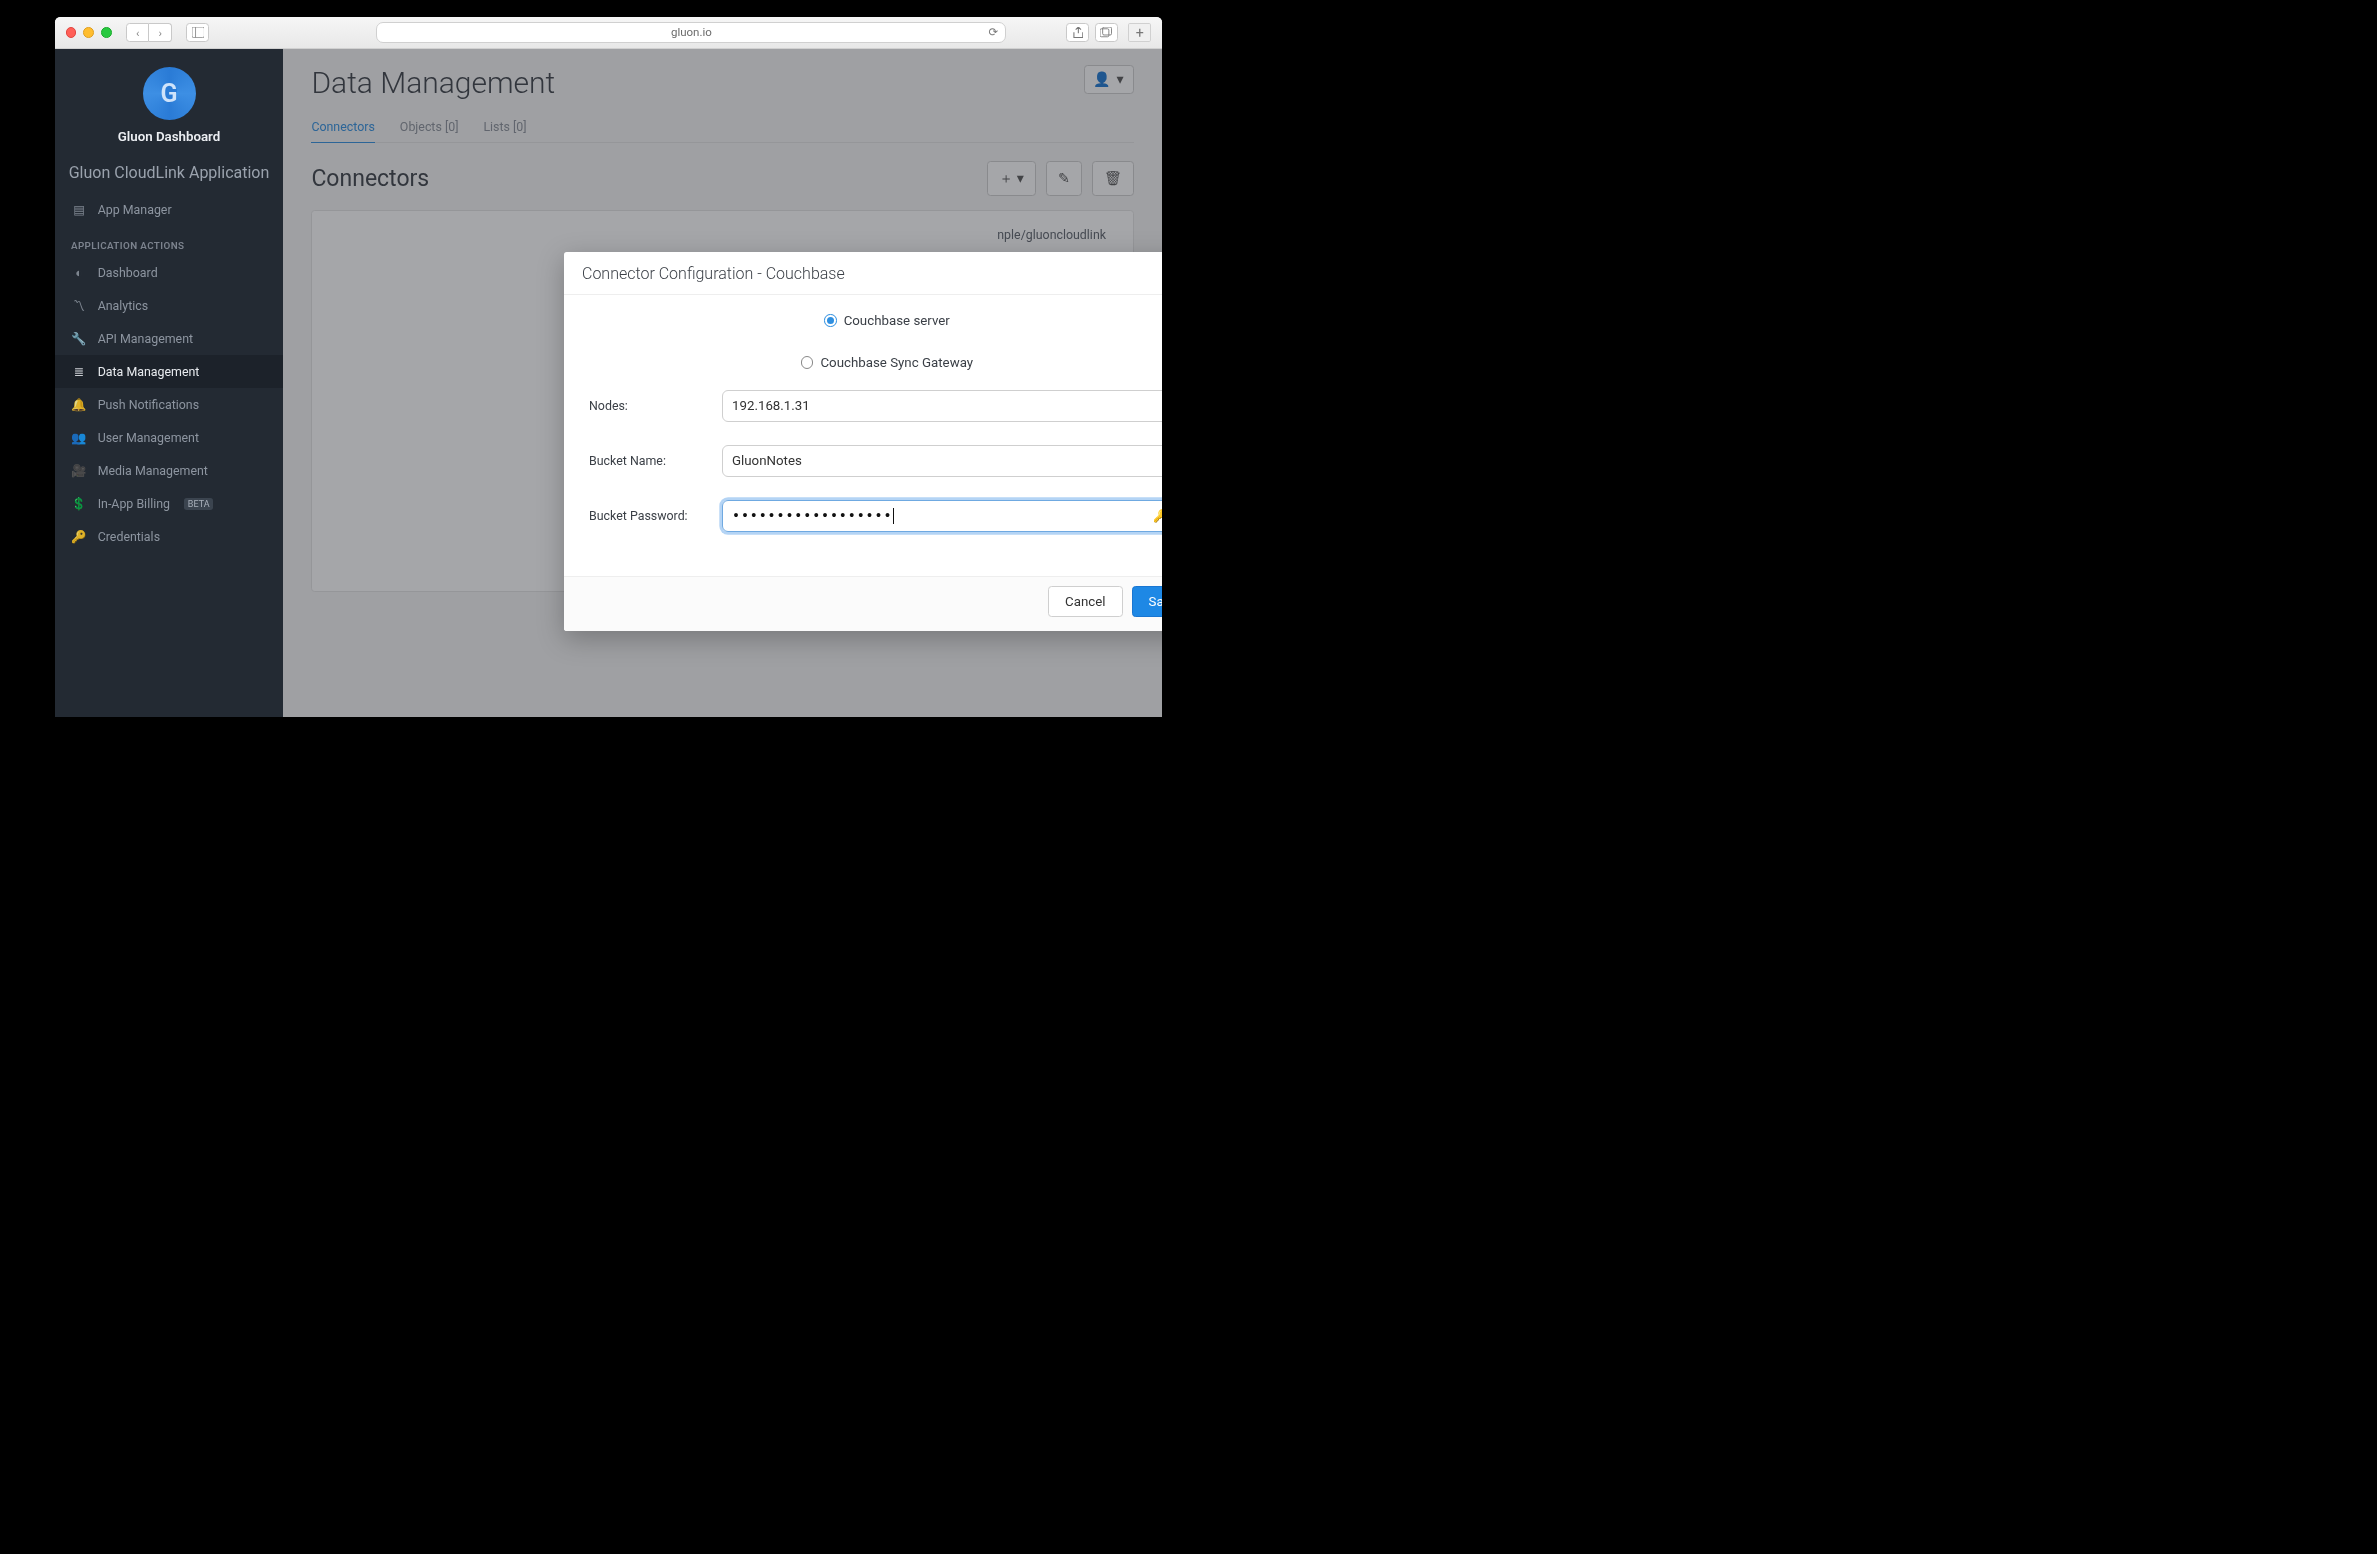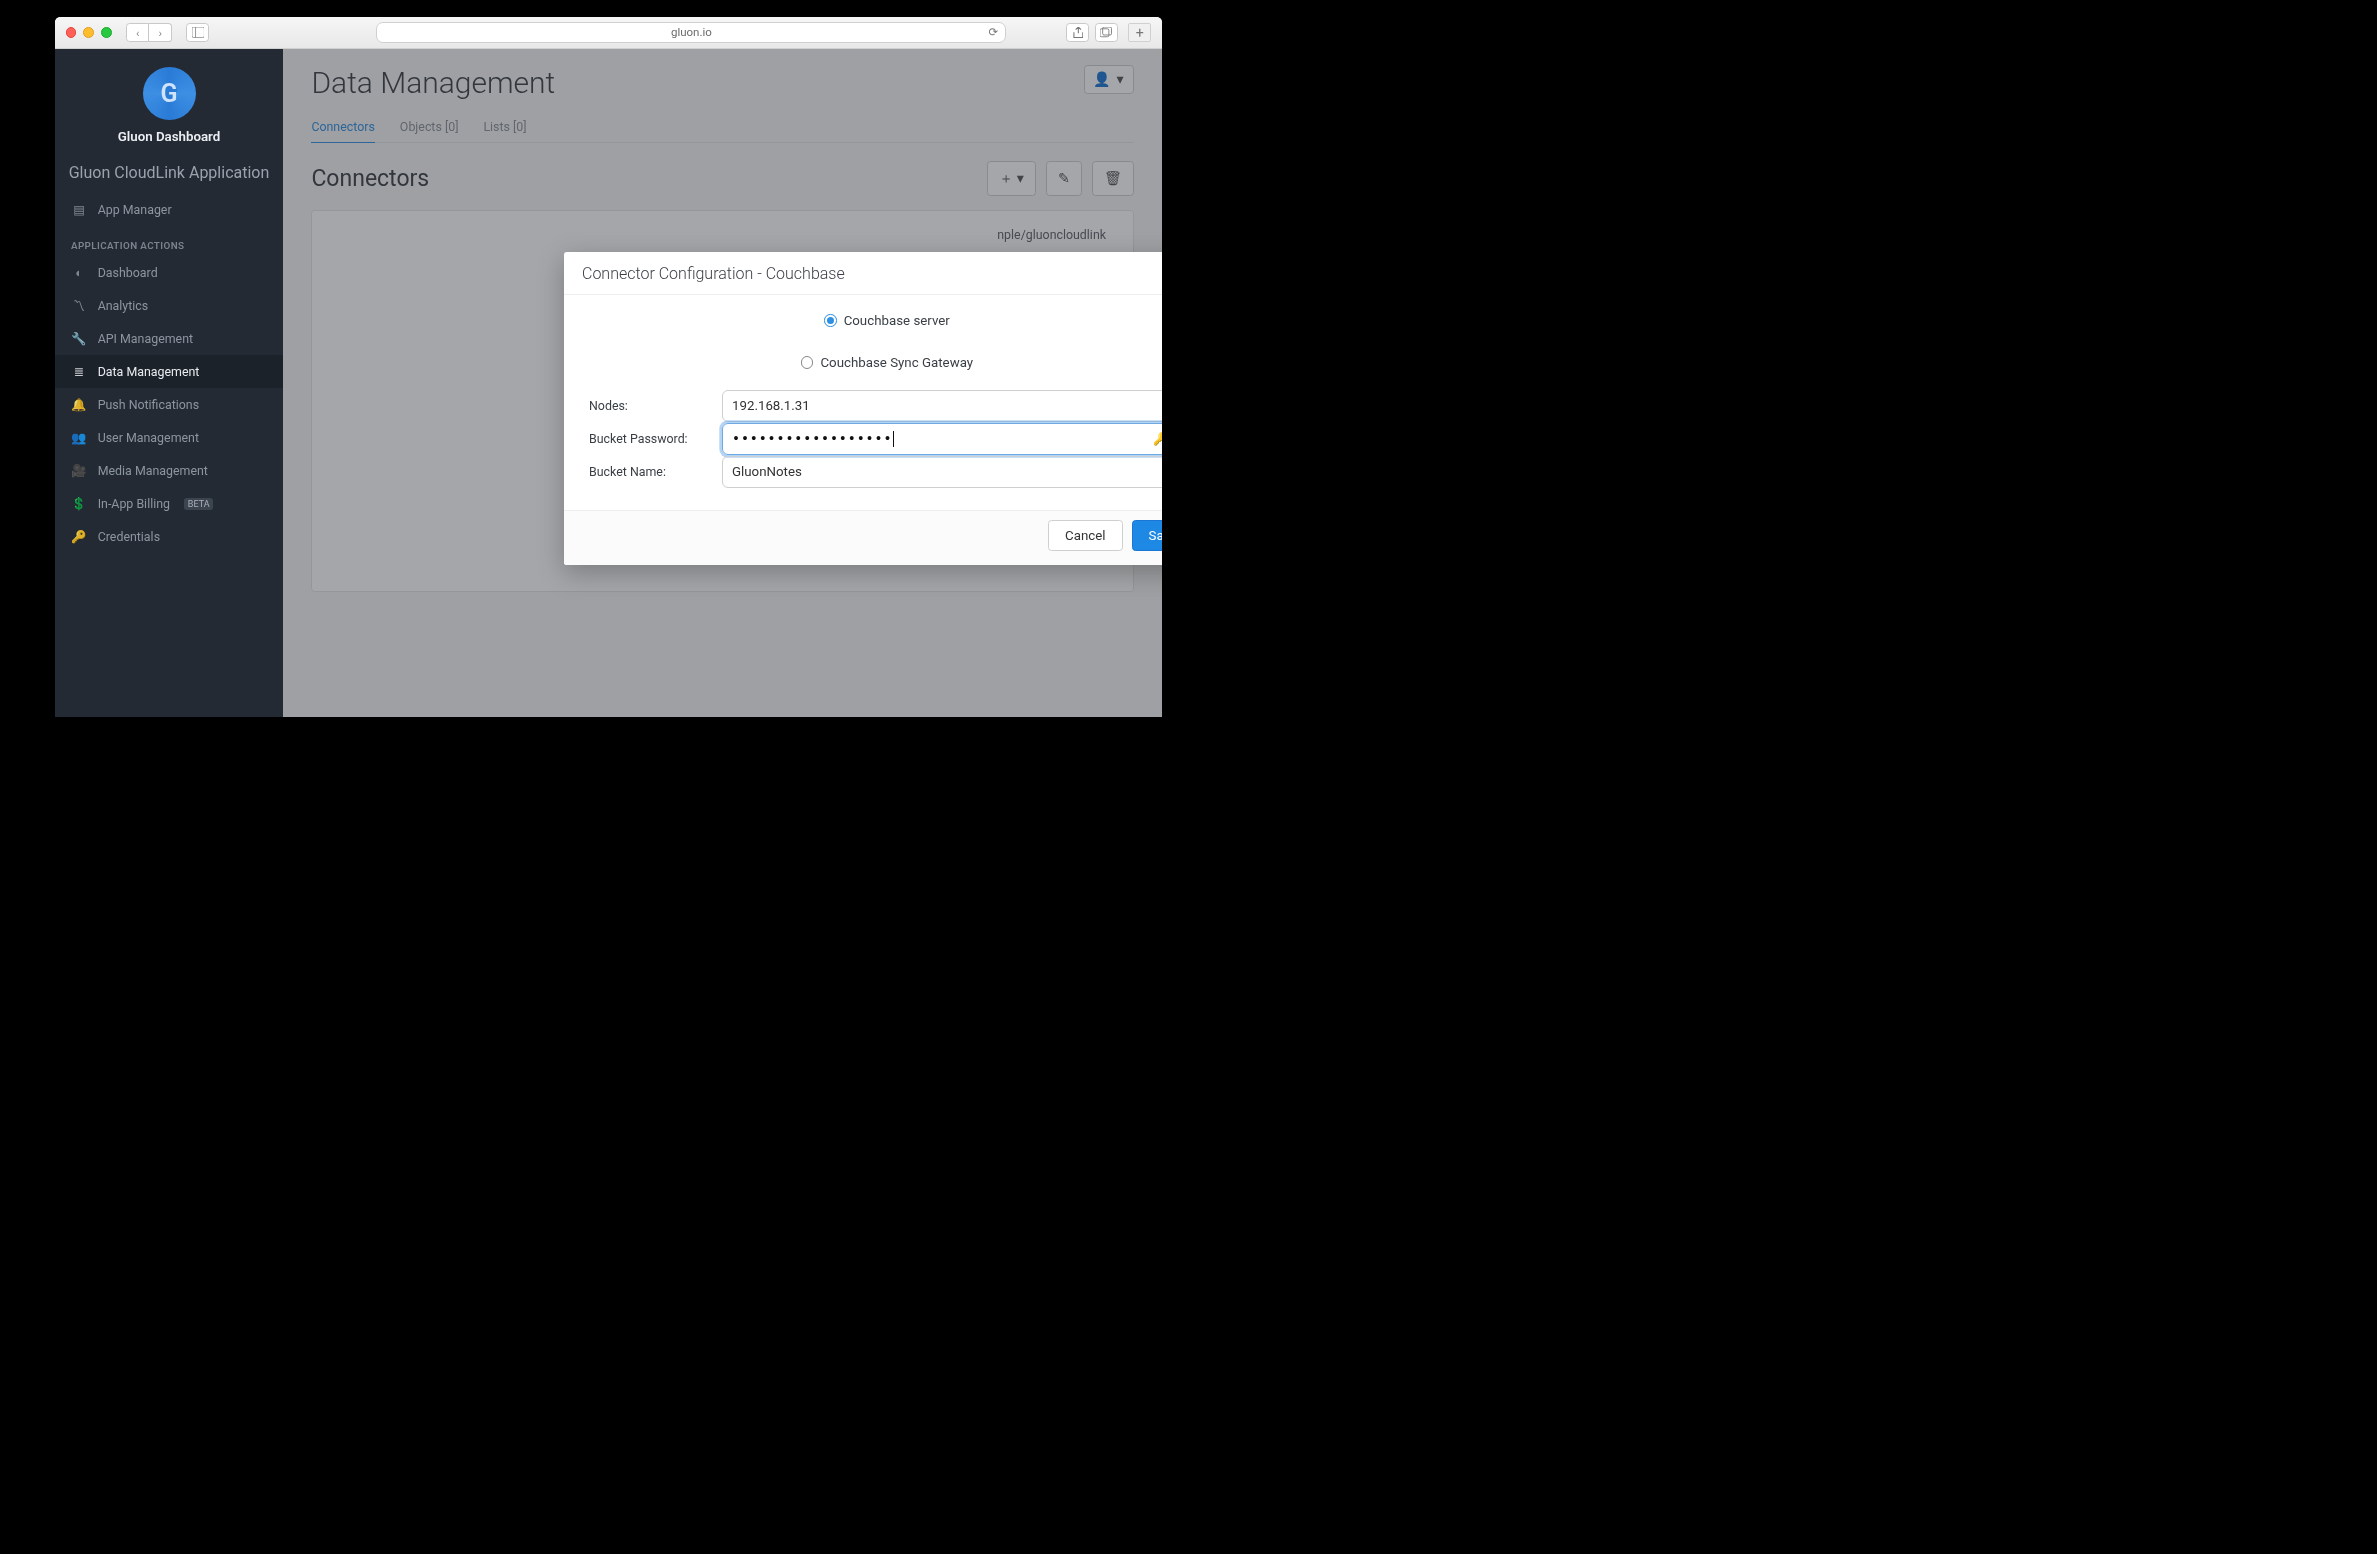--- a/index.html
+++ b/index.html
@@ -102,21 +102,21 @@
     position:absolute;left:281px;top:203px;width:646px;background:#fff;border-radius:2.7px;
     box-shadow:0 7.1px 27px rgba(0,0,0,.25);
   }
   .modal-head{padding:12.4px 18px 10.7px;border-bottom:0.9px solid #eee;font-size:16px;font-weight:300;color:#3a3f46;}
   .modal-body{padding:18px 25px 21.3px;}
   .radio-row{display:flex;gap:27px;justify-content:center;margin-bottom:19.5px;align-items:center;flex-direction:column;}
   .radio{display:flex;align-items:center;gap:7.1px;font-size:13.3px;color:#3a3f46;}
   .radio .circ{width:12.4px;height:12.4px;border:0.9px solid #888;border-radius:50%;display:inline-flex;align-items:center;justify-content:center;}
   .radio.sel .circ{border-color:#2f8fe0;}
   .radio.sel .circ::after{content:"";width:7.1px;height:7.1px;background:#2f8fe0;border-radius:50%;}
-  .form-row{display:flex;align-items:center;margin-bottom:1px;}
+  .form-row{display:flex;align-items:center;margin-bottom:23px;}
   .form-row label{width:133px;font-size:12.4px;color:#3a3f46;}
   .form-row .inp{
     flex:1;border:0.9px solid #cfcfcf;border-radius:6px;height:32px;padding:0 9px;font-size:13.3px;color:#333;
     display:flex;align-items:center;position:relative;
   }
   .form-row .inp.focus{box-shadow:0 0 0 2.7px rgba(88,160,232,.45);border-color:#6fa9e1;}
   .inp .key-icon{position:absolute;right:9px;color:#333;font-size:12.4px;}
   .dots{letter-spacing:0.9px;font-family:monospace;font-size:13.3px;color:#111;}
   .caret{display:inline-block;width:0.9px;height:16px;background:#111;margin-left:0.9px;vertical-align:middle;}
   .modal-foot{padding:9px 16px 14.2px;border-top:0.9px solid #eee;display:flex;justify-content:flex-end;gap:9px;background:#fbfbfb;border-radius:0 0 2.7px 2.7px;}
@@ -260,33 +260,33 @@
               <span>Couchbase Sync Gateway</span>
             </div>
           </div>
           <div class="form-row">
             <label>Nodes:</label>
             <div class="inp">
                 <span>192.168.1.31</span>
               </div>
           </div>
           <div class="form-row">
+            <label>Bucket Name:</label>
+            <div class="inp">
+                <span>GluonNotes</span>
+              </div>
+          </div>
+          <div class="form-row">
             <label>Bucket Password:</label>
             <div class="inp focus">
               <span class="dots">••••••••••••••••••</span>
                 <span class="caret"></span>
               <span class="key-icon">🔑▾</span>
             </div>
           </div>
-          <div class="form-row">
-            <label>Bucket Name:</label>
-            <div class="inp">
-                <span>GluonNotes</span>
-              </div>
-          </div>
         </div>
         <div class="modal-foot">
           <div class="btn cancel">Cancel</div>
           <div class="btn save">Save</div>
         </div>
       </div>
     </div>
   </div>
 </div>
 

